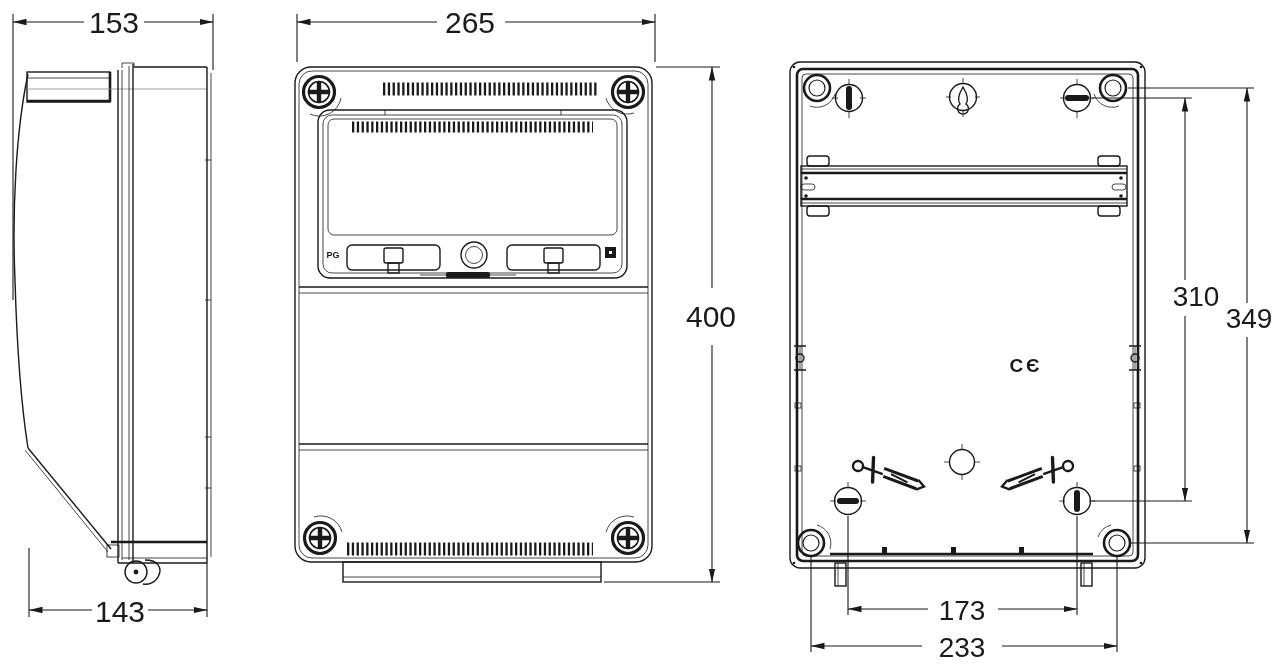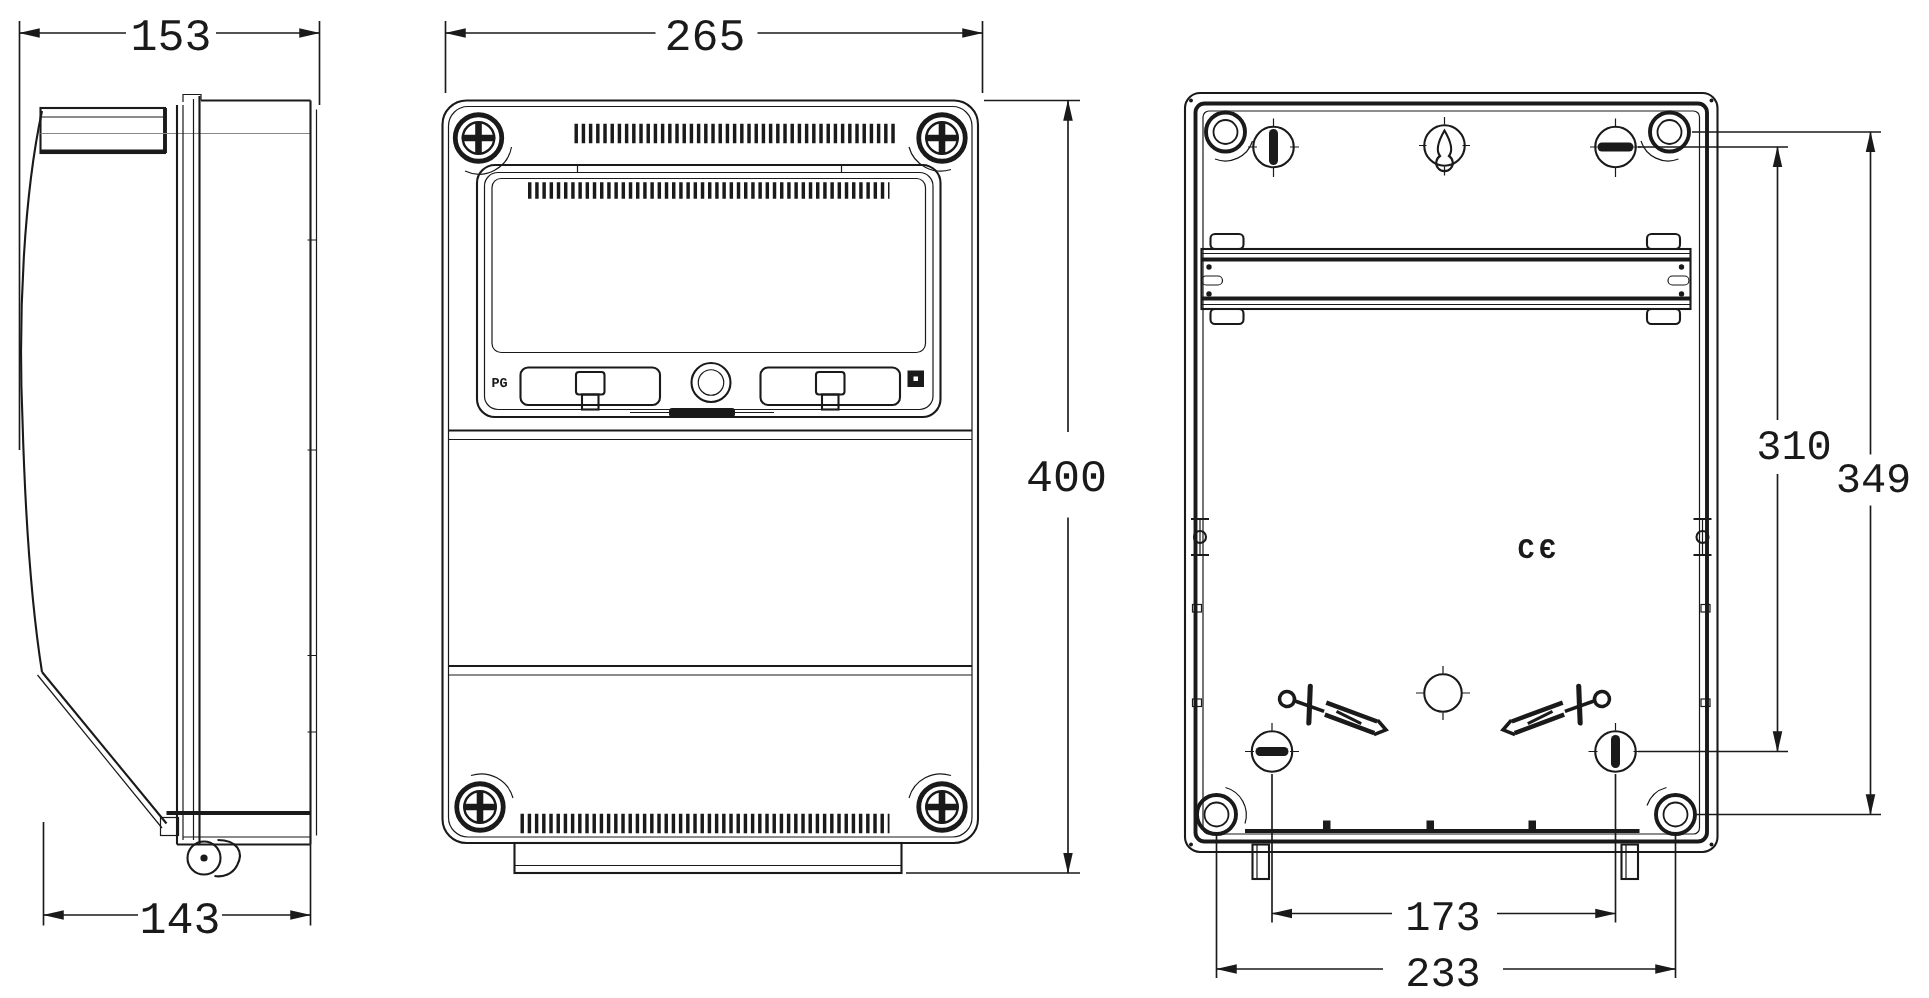--- a/index.html
+++ b/index.html
@@ -1,17 +1,17 @@
 <!DOCTYPE html>
 <html><head>
 <meta charset="utf-8">
 <style>
   html,body{margin:0;padding:0;background:#fff;}
   #stage{position:relative;width:1286px;height:665px;background:#fff;overflow:hidden;
-         font-family:Liberation Mono, monospace;}
+         font-family:Liberation Sans, sans-serif;}
   svg{position:absolute;left:0;top:0;}
   .ln{stroke:#1a1a1a;fill:none;stroke-width:1.4;}
   .thin{stroke:#1a1a1a;fill:none;stroke-width:0.8;}
   .thick{stroke:#1a1a1a;fill:none;stroke-width:2.6;}
   .dim{stroke:#1a1a1a;fill:none;stroke-width:1.1;}
   .fill{fill:#1a1a1a;stroke:none;}
   .vent{stroke:#1a1a1a;fill:none;stroke-dasharray:2.3 2.5;}
   text.dimlbl{font-size:30px;fill:#1a1a1a;text-anchor:middle;}
   text.dimlbl2{font-size:28px;fill:#1a1a1a;text-anchor:middle;}
   text.ce{font-size:19px;font-weight:600;letter-spacing:3px;fill:#1a1a1a;text-anchor:middle;}

